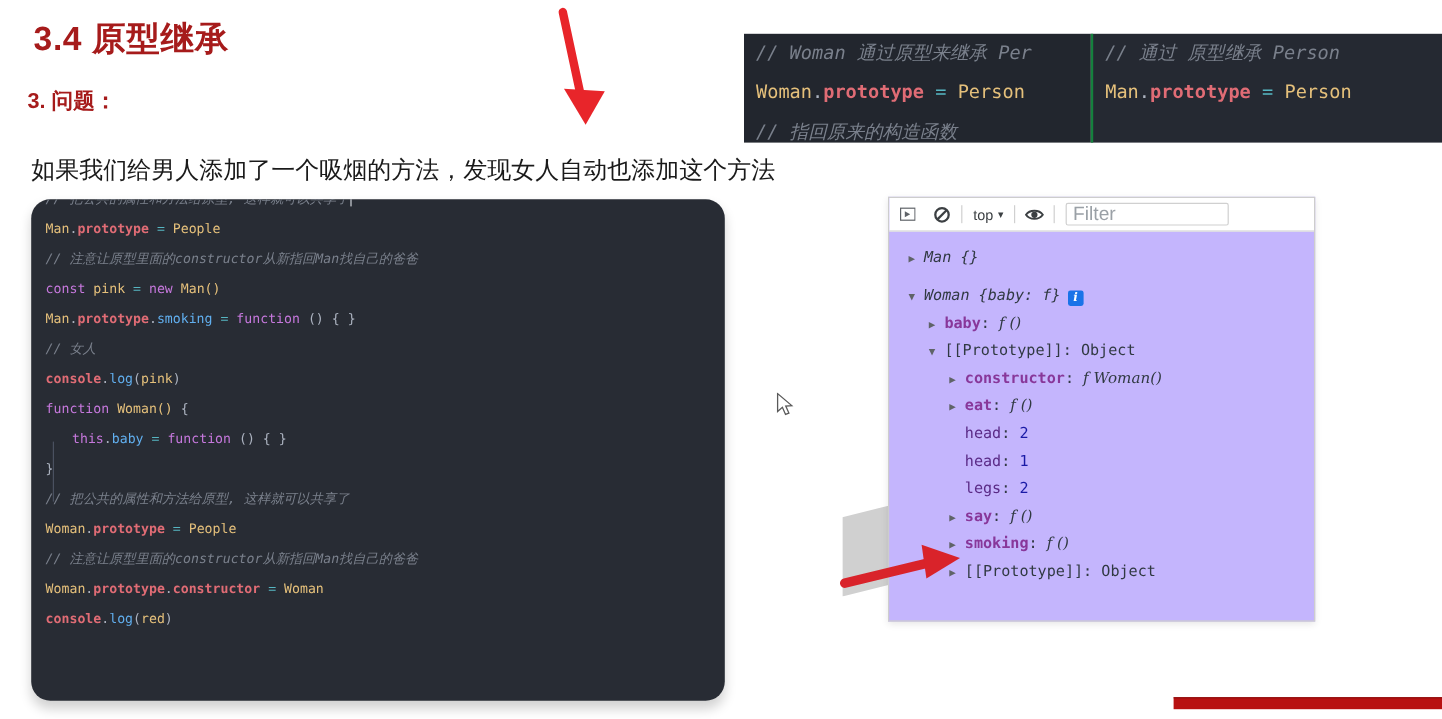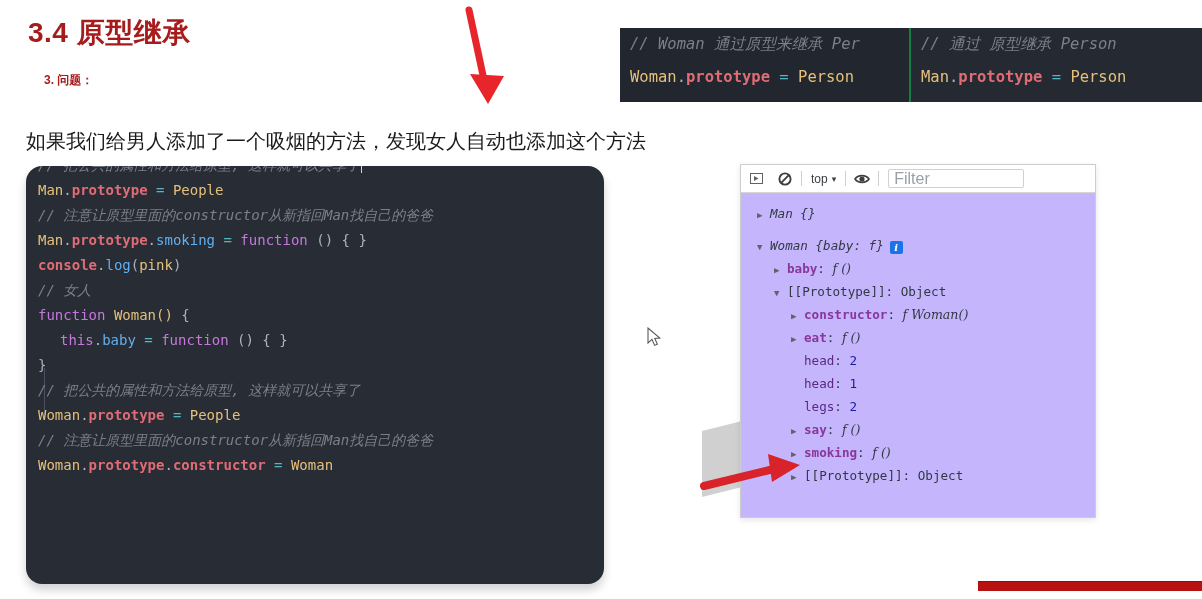--- a/index.html
+++ b/index.html
@@ -22,23 +22,23 @@
     left: 28px;
     top: 14px;
     font-size: 28px;
     font-weight: bold;
     color: #a61b1b;
     letter-spacing: 0.5px;
     white-space: nowrap;
   }
   #doc-subheading {
     position: absolute;
-    left: 44px;
+    left: 23px;
     top: 72px;
-    font-size: 12px;
+    font-size: 18px;
     font-weight: bold;
     color: #a61b1b;
     white-space: nowrap;
   }
   #doc-paragraph {
     position: absolute;
     left: 26px;
     top: 128px;
     font-size: 20px;
     color: #1a1a1a;
@@ -60,21 +60,21 @@
     position: absolute;
     left: 26px;
     top: 166px;
     width: 578px;
     height: 418px;
     background: #282c34;
     border-radius: 16px;
     overflow: hidden;
     box-shadow: 0 6px 10px rgba(0,0,0,0.18);
     font-family: "DejaVu Sans Mono", "Liberation Mono", monospace;
-    font-size: 14px;
+    font-size: 11px;
     line-height: 25px;
   }
   #code-block-main .code-lines {
     position: absolute;
     left: 12px;
     top: -13px;
     white-space: nowrap;
   }
   #code-block-main .cline {
     height: 25px;
@@ -103,21 +103,21 @@
     width: 1px;
     background: #4a5160;
   }
 
   
   #code-panels-top {
     position: absolute;
     left: 620px;
     top: 28px;
     width: 582px;
-    height: 74px;
+    height: 91px;
     display: flex;
     overflow: hidden;
     font-family: "DejaVu Sans Mono", "Liberation Mono", monospace;
     font-size: 15.5px;
     line-height: 33px;
   }
   #code-panels-top .cpanel {
     background: #22262e;
     overflow: hidden;
     position: relative;
@@ -306,42 +306,44 @@
   <div class="indent-guide" style="top:202px; height:50px;"></div>
   <div class="code-lines">
 
     <div class="cline"><span class="tok-comment">// 把公共的属性和方法给原型, 这样就可以共享了</span><span class="caret"></span></div>
 
     <div class="cline"><span class="tok-var">Man</span><span class="tok-punct">.</span><span class="tok-prop">prototype</span><span> </span><span class="tok-op">=</span><span> </span><span class="tok-var">People</span></div>
 
     <div class="cline"><span class="tok-comment">// 注意让原型里面的constructor从新指回Man找自己的爸爸</span></div>
 
 
+    <div class="cline"><span class="tok-kw">const</span><span> </span><span class="tok-var">pink</span><span> </span><span class="tok-op">=</span><span> </span><span class="tok-kw">new</span><span> </span><span class="tok-var">Man()</span></div>
 
     <div class="cline"><span class="tok-var">Man</span><span class="tok-punct">.</span><span class="tok-prop">prototype</span><span class="tok-punct">.</span><span class="tok-fn">smoking</span><span> </span><span class="tok-op">=</span><span> </span><span class="tok-kw">function</span><span> </span><span class="tok-punct">() { }</span></div>
 
+    <div class="cline"><span class="tok-comment">// 女人</span></div>
+
     <div class="cline"><span class="tok-prop">console</span><span class="tok-punct">.</span><span class="tok-fn">log</span><span class="tok-punct">(</span><span class="tok-var">pink</span><span class="tok-punct">)</span></div>
 
-    <div class="cline"><span class="tok-comment">// 女人</span></div>
-
     <div class="cline"><span class="tok-kw">function</span><span> </span><span class="tok-var">Woman()</span><span> </span><span class="tok-punct">{</span></div>
 
     <div class="cline indent"><span class="tok-kw">this</span><span class="tok-punct">.</span><span class="tok-fn">baby</span><span> </span><span class="tok-op">=</span><span> </span><span class="tok-kw">function</span><span> </span><span class="tok-punct">() { }</span></div>
 
     <div class="cline"><span class="tok-punct">}</span></div>
 
     <div class="cline"><span class="tok-comment">// 把公共的属性和方法给原型, 这样就可以共享了</span></div>
 
     <div class="cline"><span class="tok-var">Woman</span><span class="tok-punct">.</span><span class="tok-prop">prototype</span><span> </span><span class="tok-op">=</span><span> </span><span class="tok-var">People</span></div>
 
     <div class="cline"><span class="tok-comment">// 注意让原型里面的constructor从新指回Man找自己的爸爸</span></div>
 
     <div class="cline"><span class="tok-var">Woman</span><span class="tok-punct">.</span><span class="tok-prop">prototype</span><span class="tok-punct">.</span><span class="tok-prop">constructor</span><span> </span><span class="tok-op">=</span><span> </span><span class="tok-var">Woman</span></div>
 
 
+    <div class="cline"><span class="tok-prop">console</span><span class="tok-punct">.</span><span class="tok-fn">log</span><span class="tok-punct">(</span><span class="tok-var">red</span><span class="tok-punct">)</span></div>
 
   </div>
 </div>
 
 <svg id="panel-corner-shadow" viewBox="0 0 48 76">
   <polygon points="0,10 40,0 40,66 0,76" fill="#d0d0d0"></polygon>
   <polygon points="40,0 48,0 48,76 40,76" fill="#e9e9e9"></polygon>
 </svg>
 
 <div id="devtools-panel">

